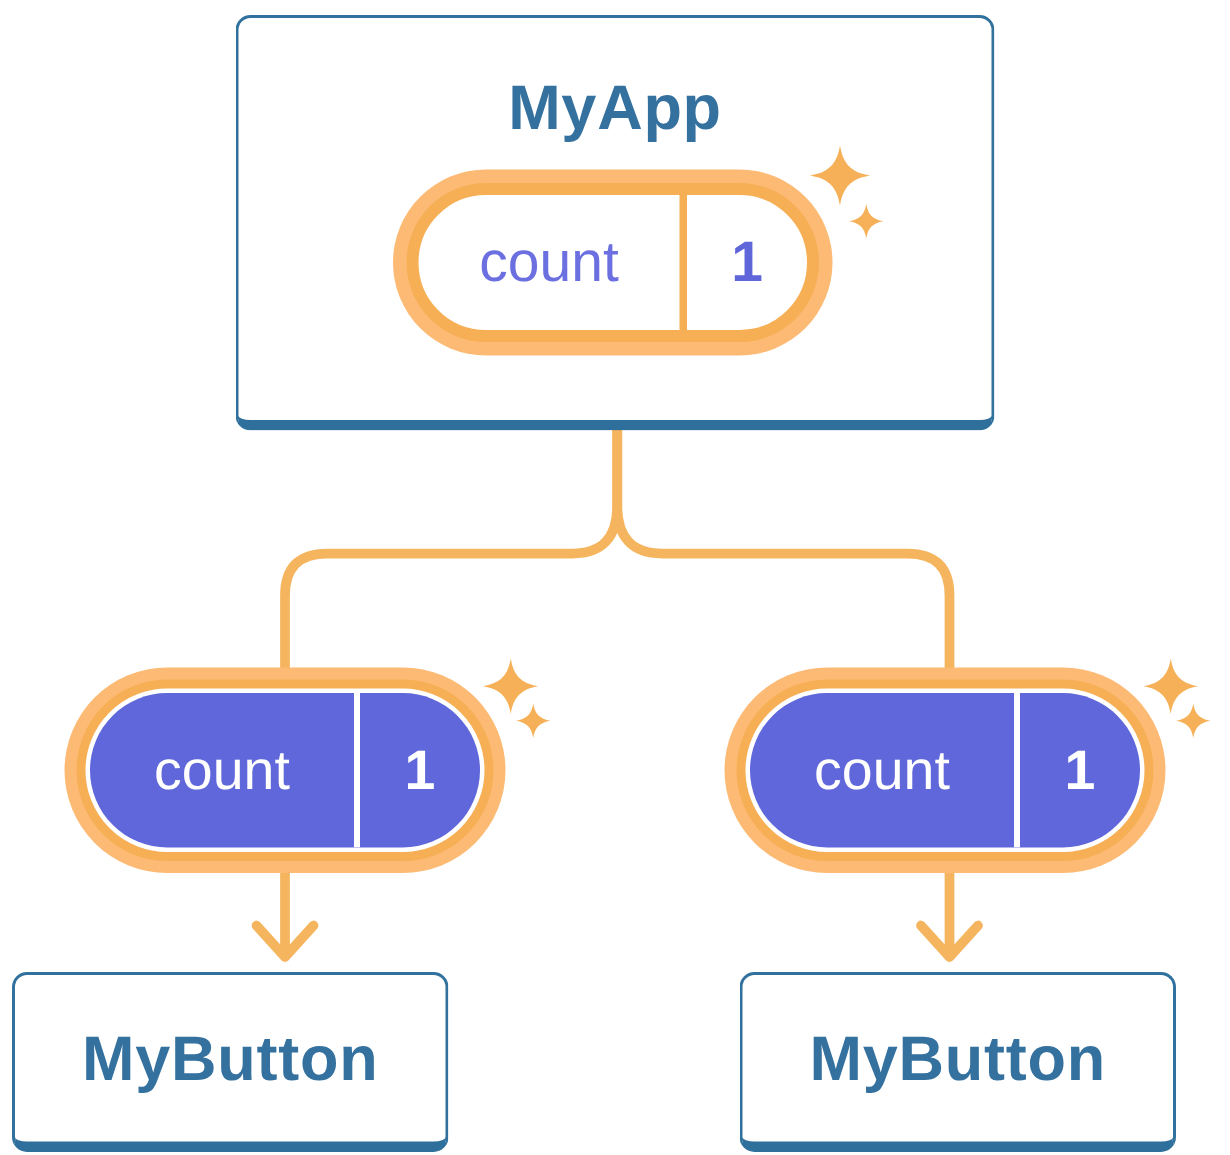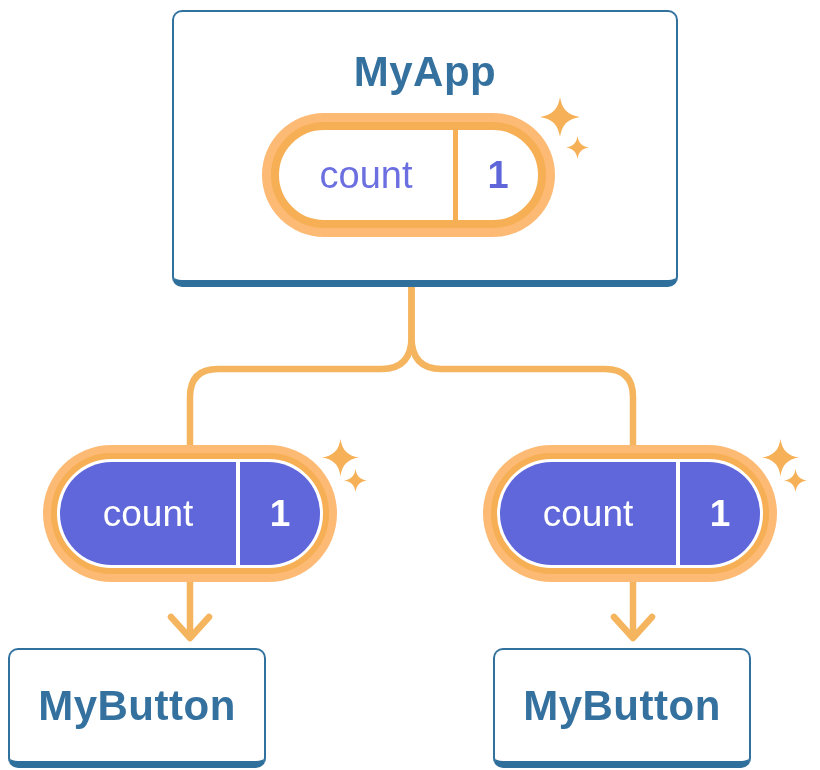--- a/index.html
+++ b/index.html
@@ -19,22 +19,22 @@
   }
   .card {
     position: absolute;
     background: #ffffff;
     border: 2.5px solid #31719E;
     border-bottom: 7px solid #2F6F9C;
     border-radius: 10px;
     box-sizing: border-box;
     z-index: 2;
   }
-  .card-root { left: 172px; top: 10px; width: 506px; height: 277px; }
-  .card-child { top: 648px; width: 258px; height: 120px;
+  .card-root { left: 157px; top: 10px; width: 506px; height: 277px; }
+  .card-child { top: 648px; width: 291px; height: 120px;
     display: flex; align-items: center; justify-content: center; }
   .card-child-left  { left: 8px; }
   .card-child-right { left: 493px; }
   .card-title {
     color: #35719F;
     font-size: 42px;
     font-weight: 600;
     letter-spacing: 0.5px;
   }
   .root-title { display: block; text-align: center; margin-top: 36px; }

